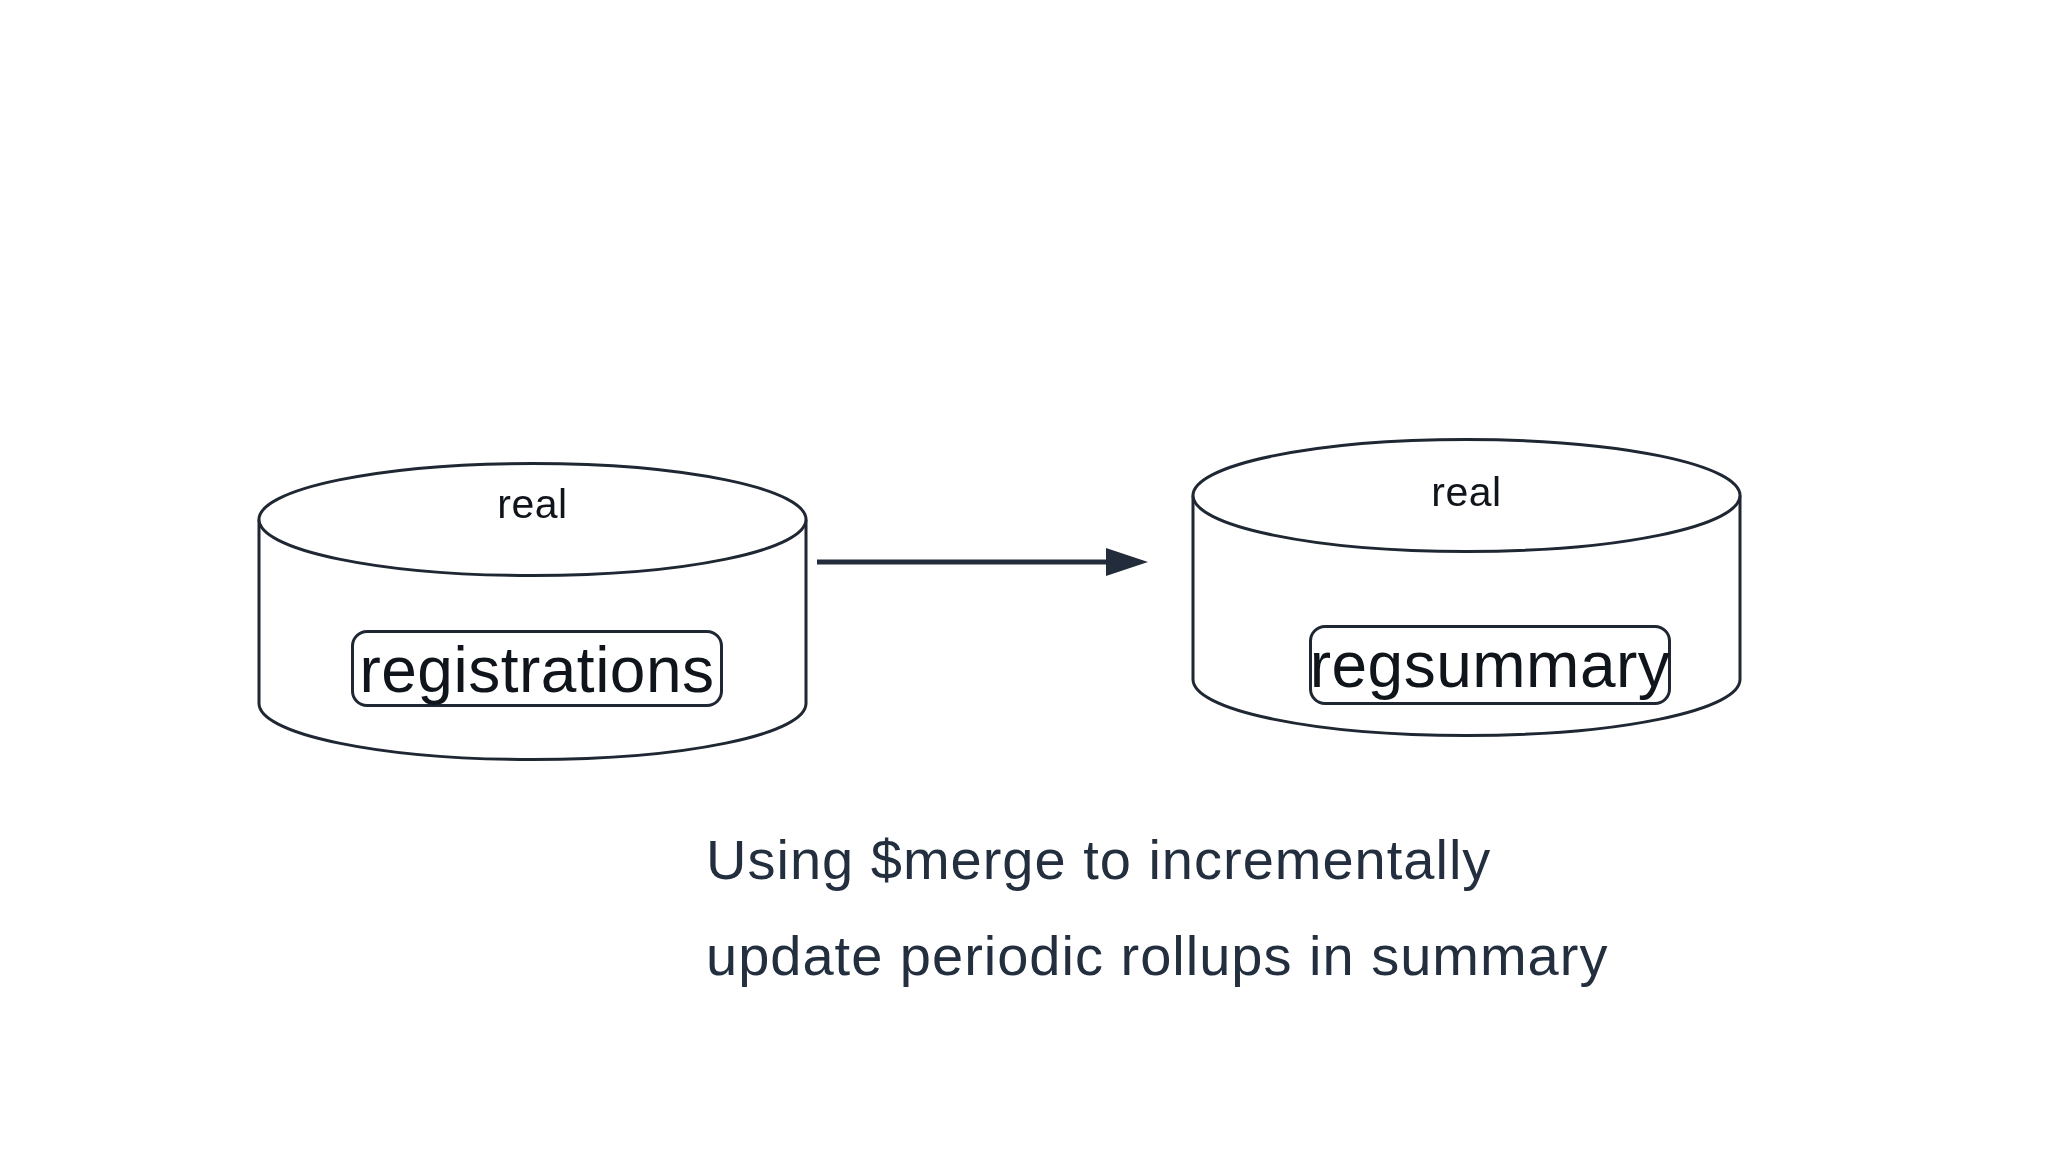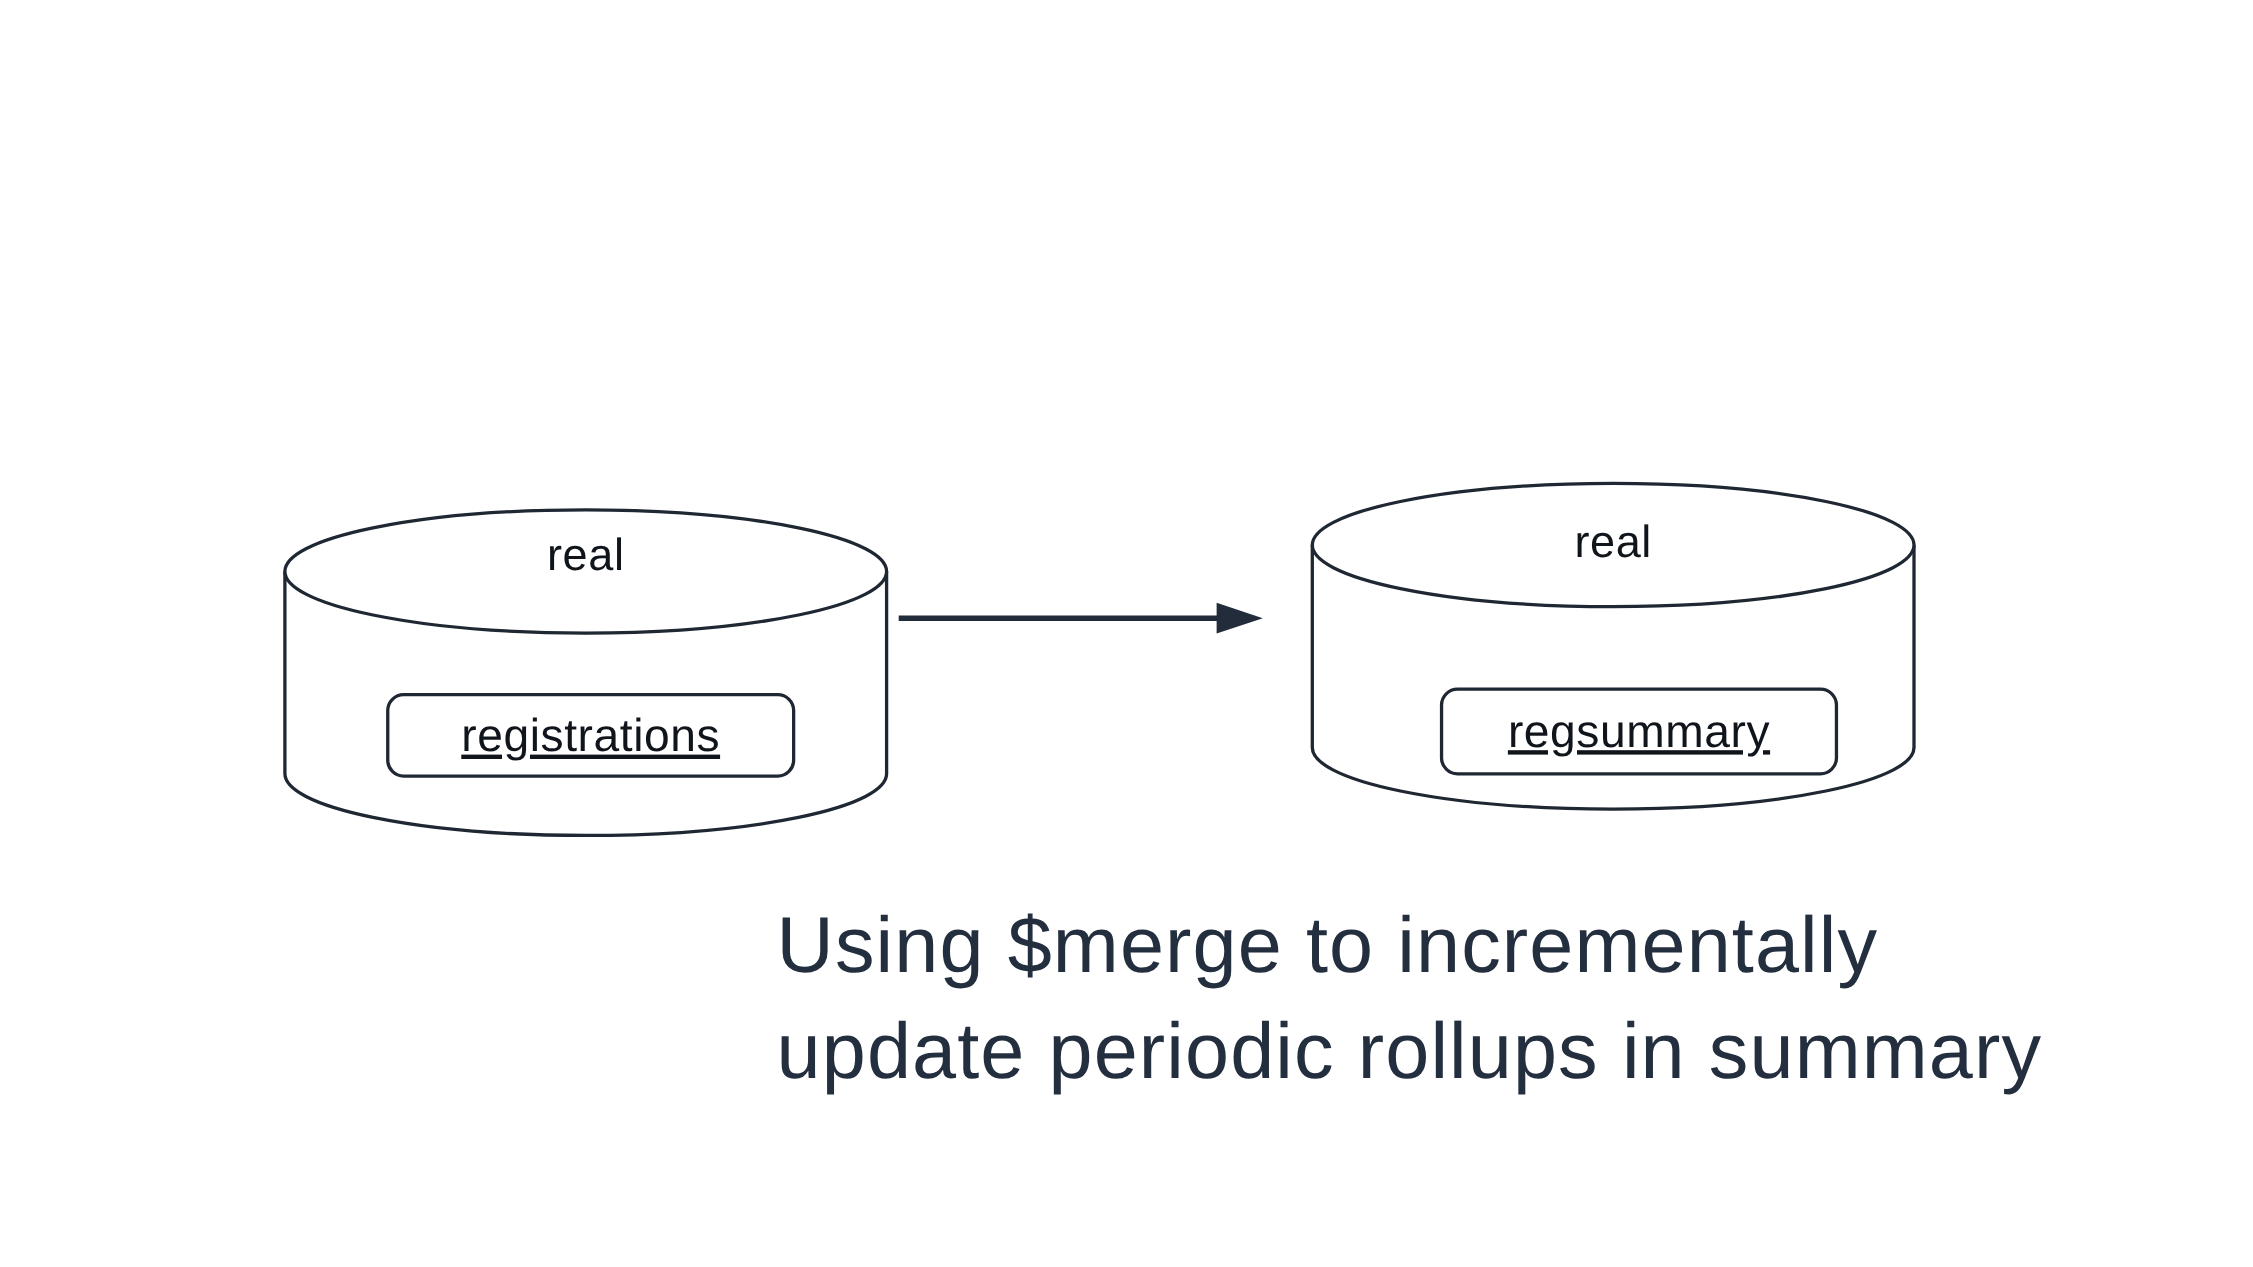--- a/index.html
+++ b/index.html
@@ -30,34 +30,33 @@
     color:var(--label-text);
     letter-spacing:0.5px;
   }
   .cylinder-source .db-label{top:20px;}
   .cylinder-target .db-label{top:32px;}
   .collection-badge{
     position:absolute;
     border:3px solid var(--shape-stroke);
     border-radius:16px;
     background:var(--shape-fill);
-    display:flex;align-items:center;justify-content:center;
-    font-size:42px;
+    display:flex;justify-content:center;
+    font-size:64px;
     color:var(--label-text);
     letter-spacing:0.5px;
-    text-decoration:underline;
   }
   .cylinder-source .collection-badge{left:95px;top:169px;width:372px;height:77px;}
   .cylinder-target .collection-badge{left:119px;top:188px;width:362px;height:80px;}
   .merge-arrow{position:absolute;left:814px;top:542px;width:336px;height:40px;}
   .merge-arrow line{stroke:var(--arrow);stroke-width:5;}
   .merge-arrow polygon{fill:var(--arrow);}
   .caption{
     position:absolute;left:706px;top:812px;
-    font-size:72px;line-height:96px;
+    font-size:56px;line-height:96px;
     letter-spacing:1px;
     color:var(--caption-text);
     white-space:nowrap;
   }
 </style>
 </head>
 <body>
 
 <div class="cylinder cylinder-source">
   <svg width="553" height="301" viewBox="0 0 553 301" aria-hidden="true">

